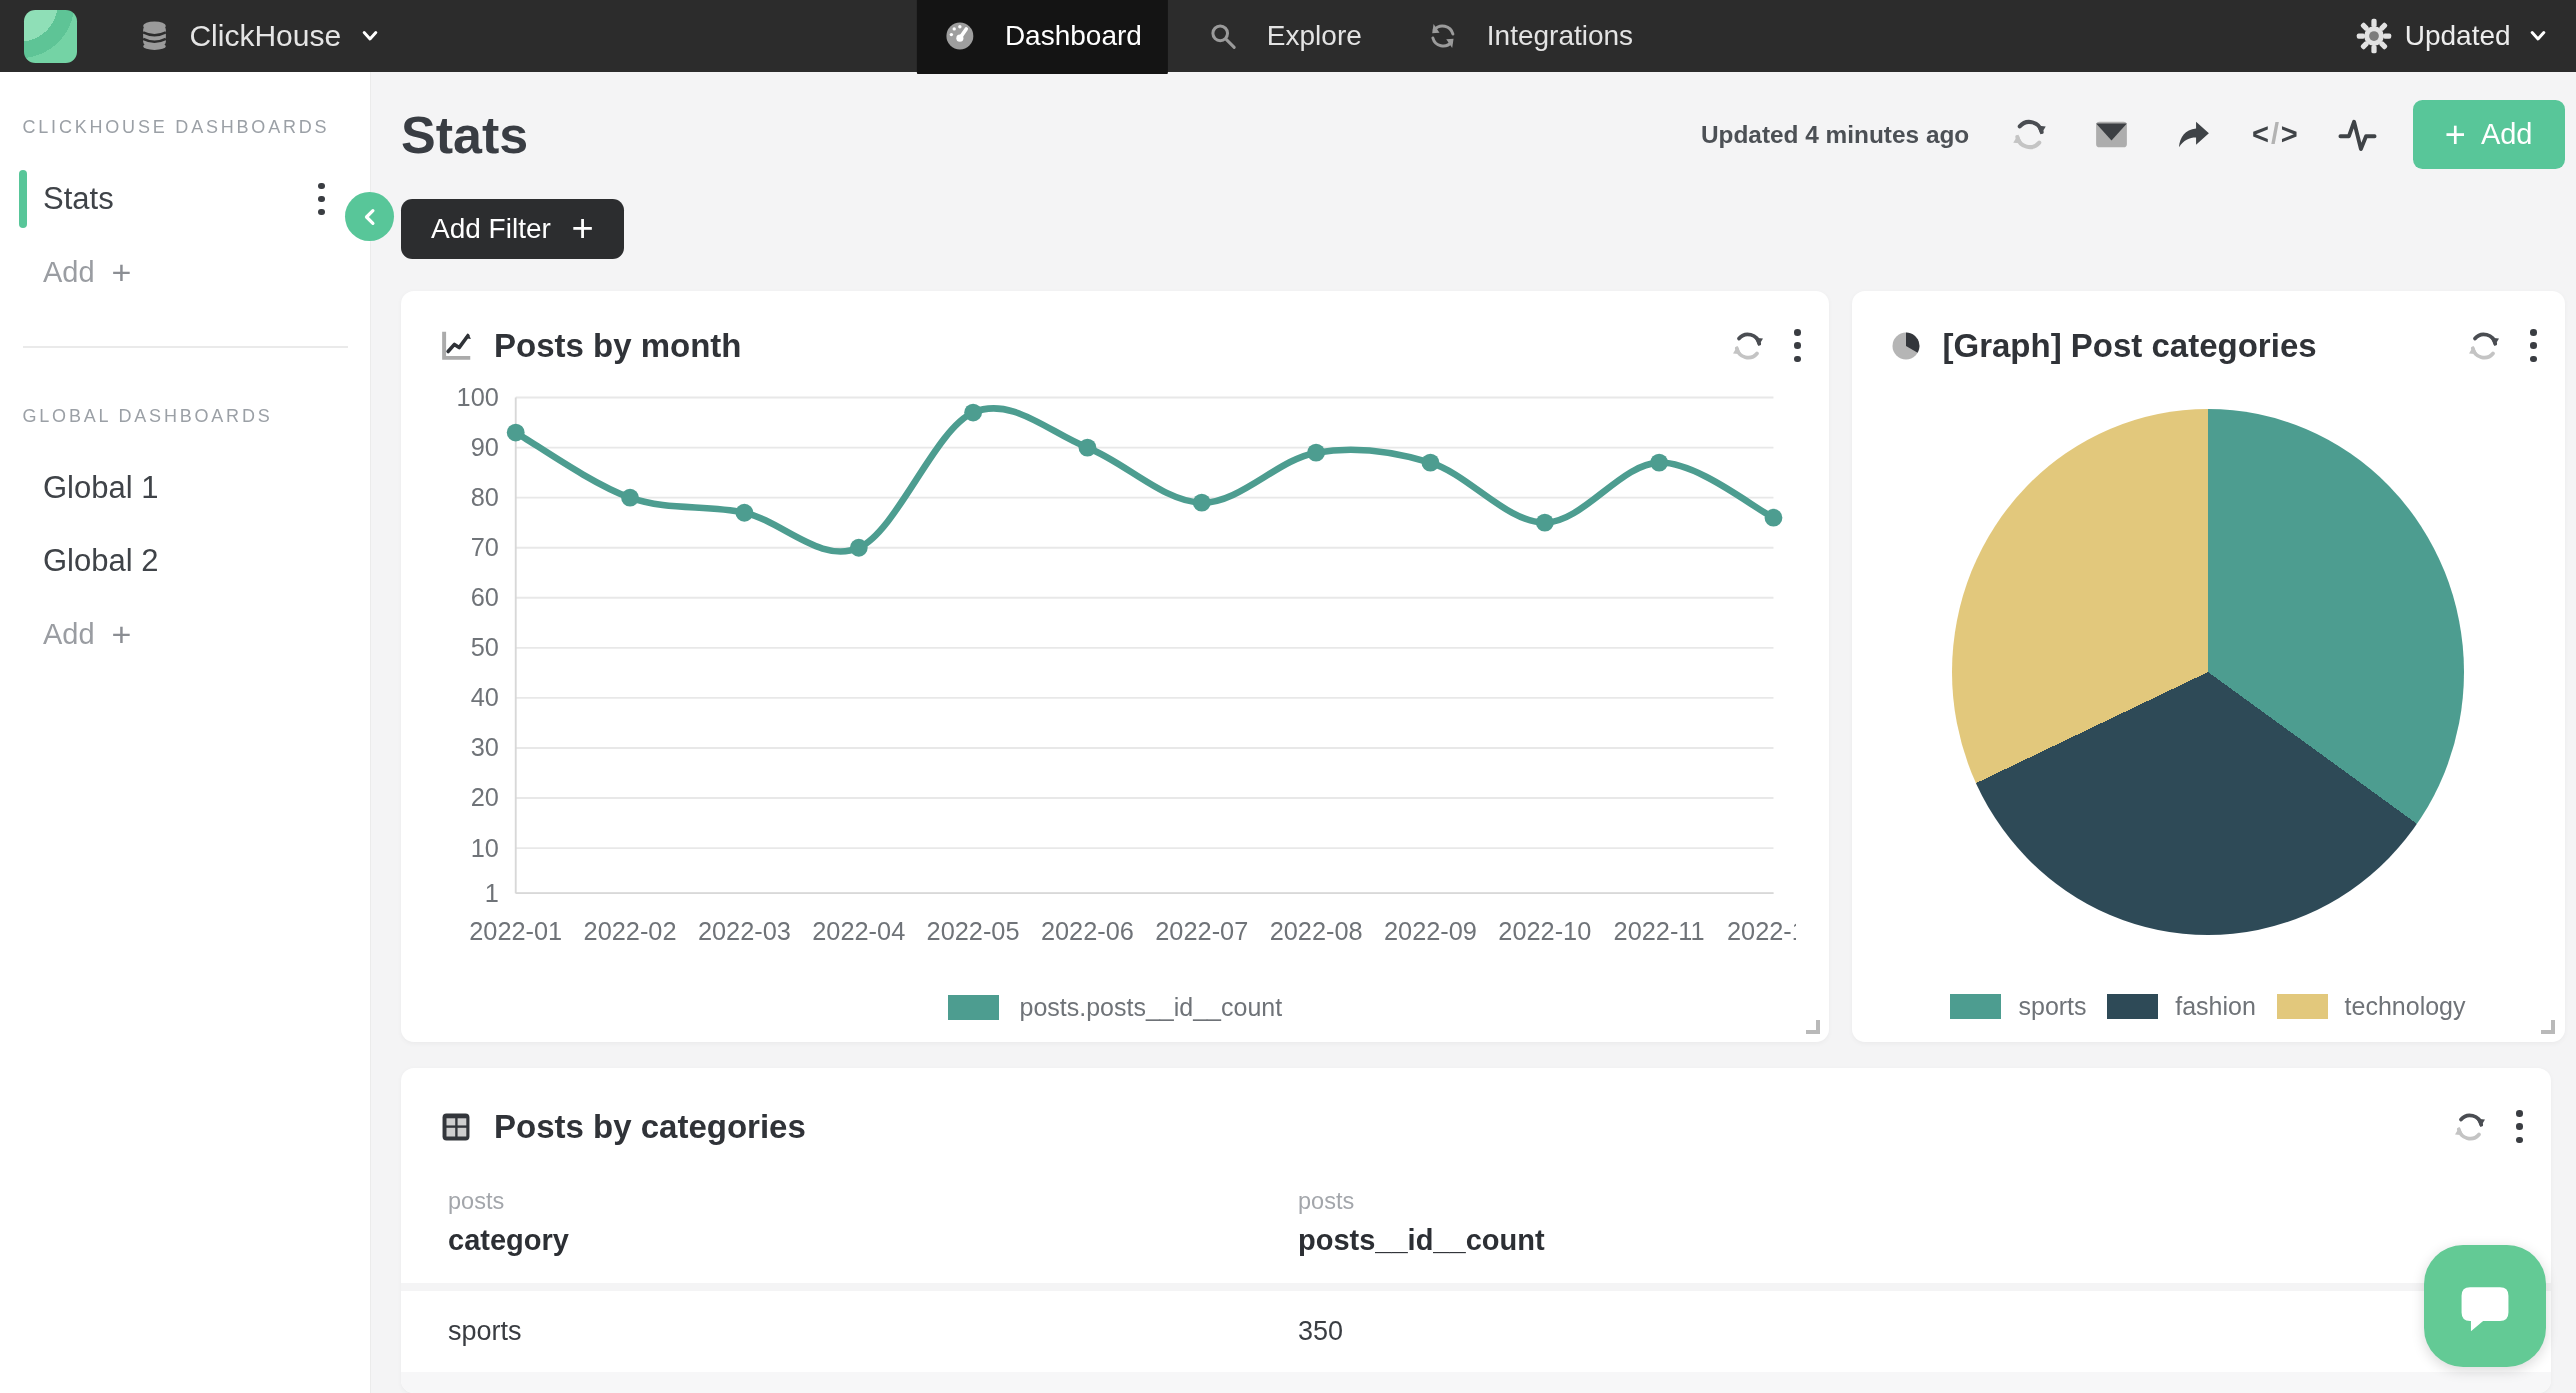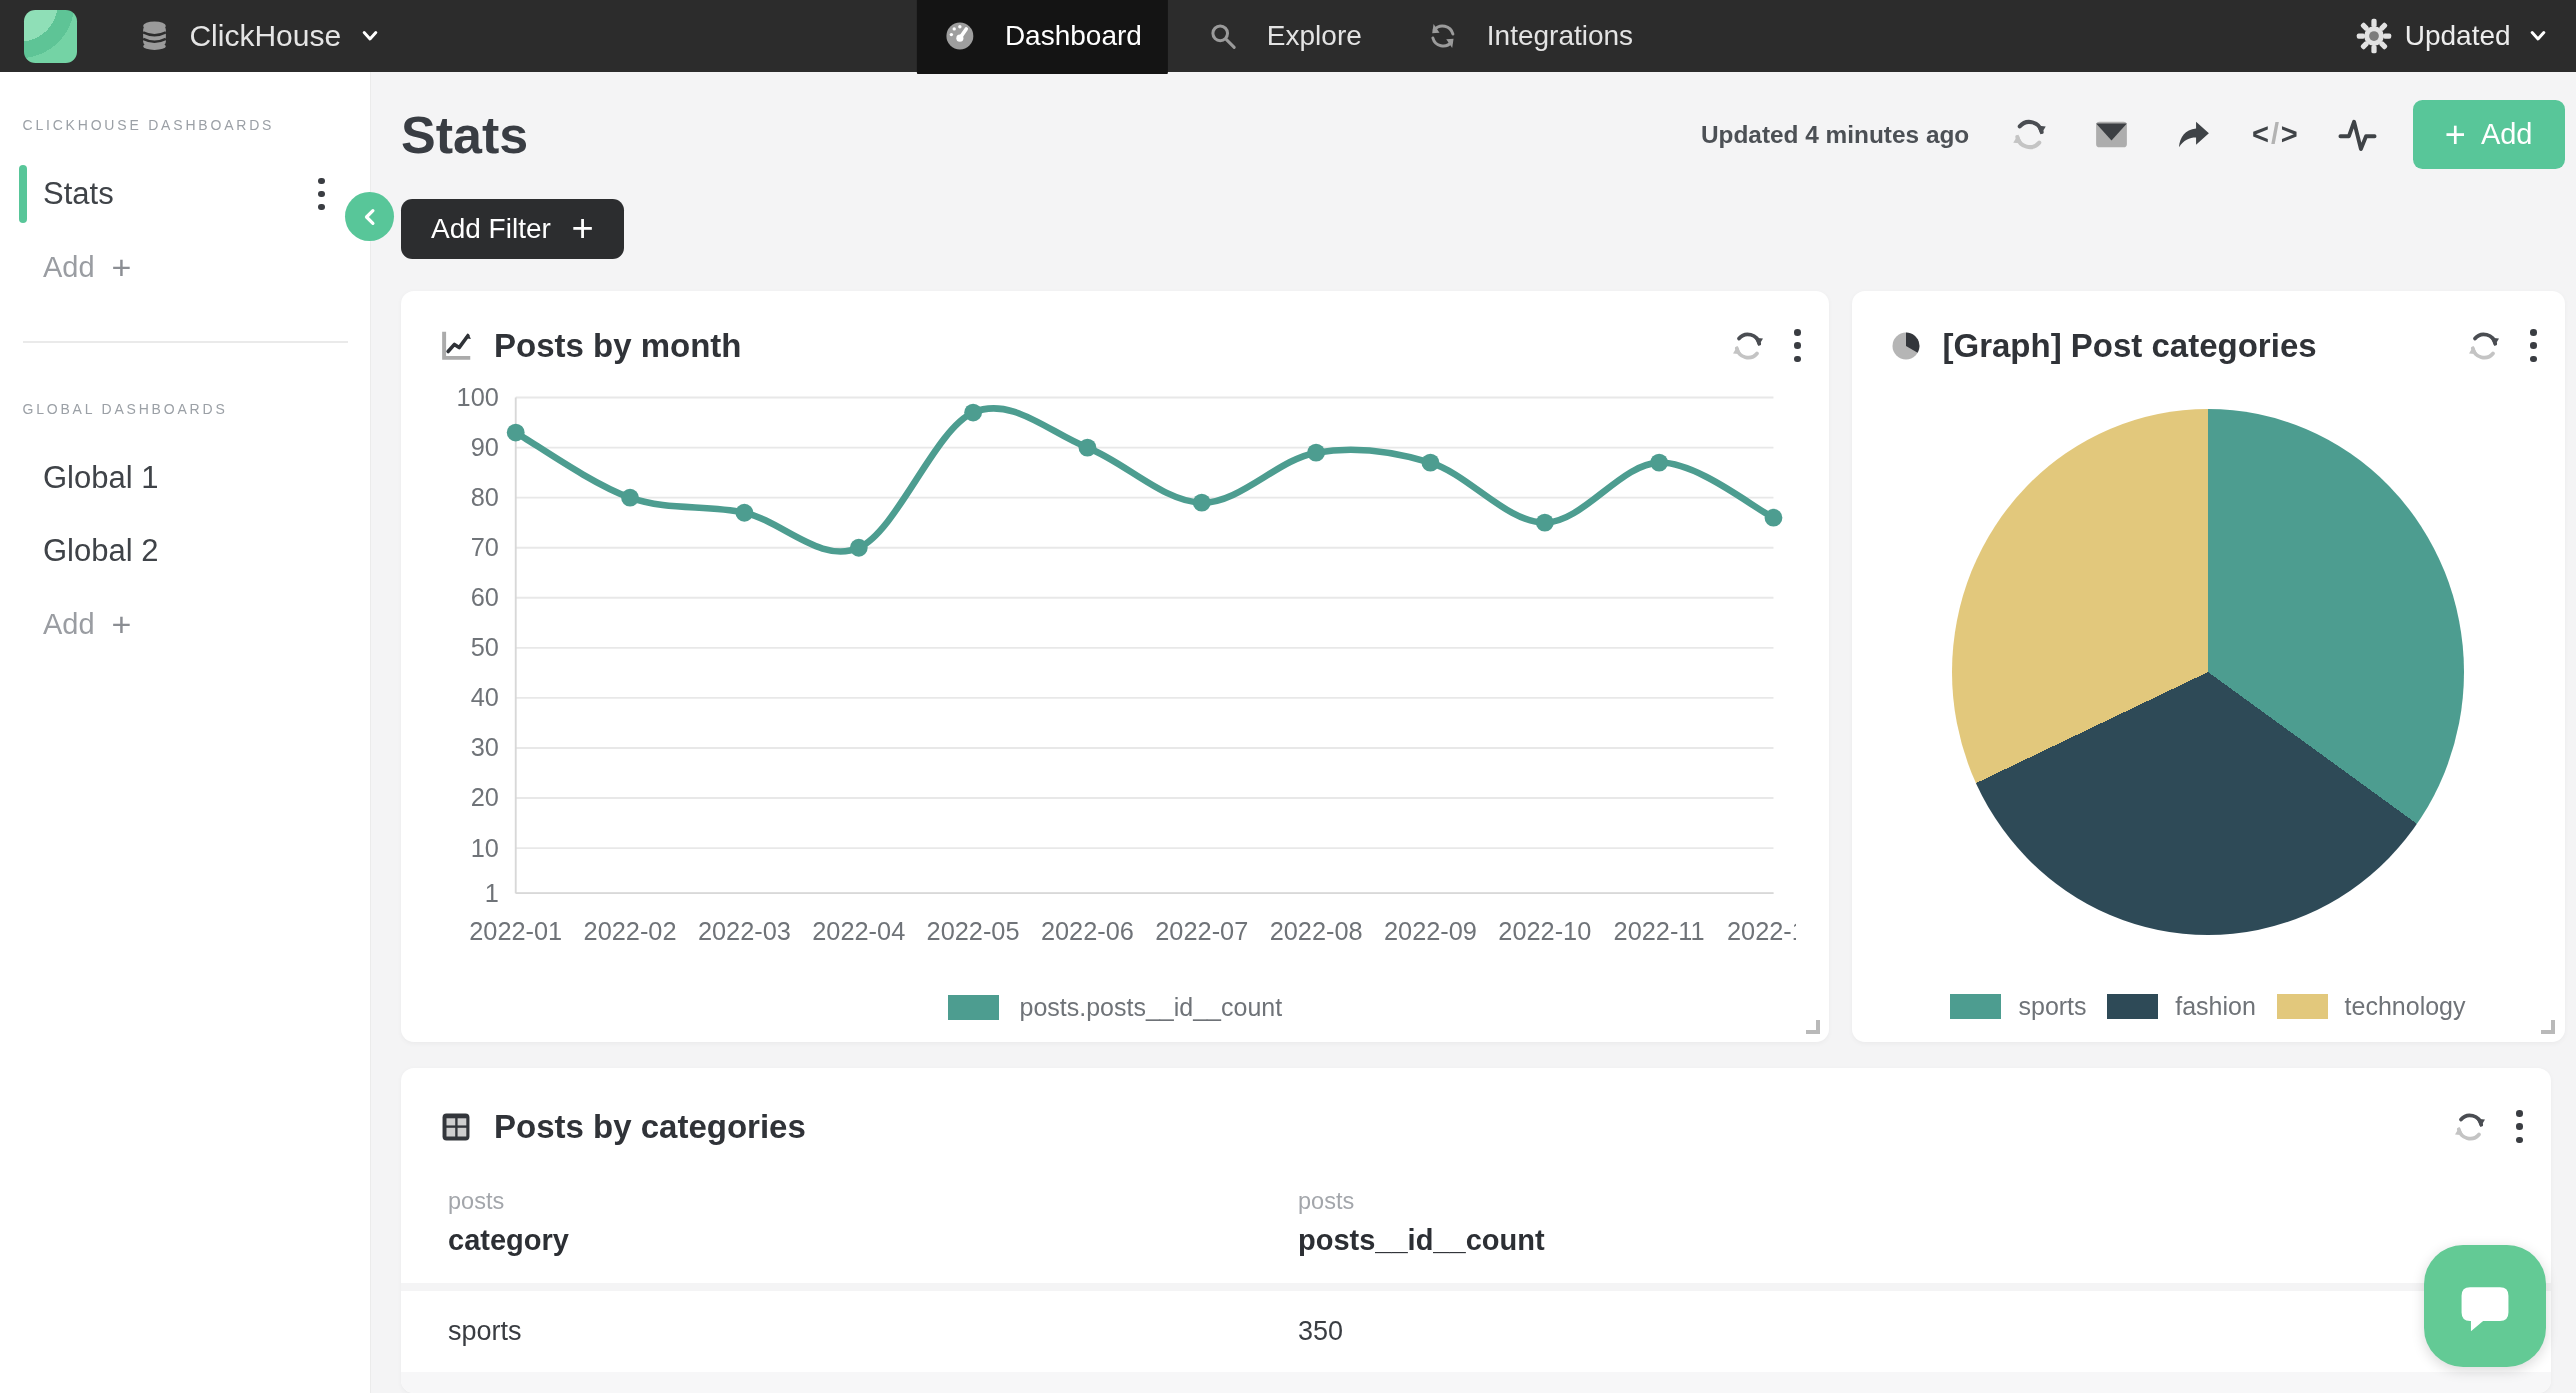--- a/index.html
+++ b/index.html
@@ -22,21 +22,21 @@
     color:#ececec; font-size:28px; cursor:pointer; }
   .chev { display:inline-block; }
 
   
   .app { display:flex; height:1321px; }
   .sidebar { width:371px; background:#fff; border-right:1.9px solid #ebebeb;
     padding-top:45px; position:relative; flex-shrink:0; }
   .collapse-btn { position:absolute; top:120px; right:-24.4px; width:49px; height:49px;
     border-radius:50%; background:#58c699; display:flex; align-items:center;
     justify-content:center; cursor:pointer; z-index:5; }
-  .section-label { color:#9ba0a6; font-size:14px; letter-spacing:2.8px; margin:0 0 0 22.5px; }
+  .section-label { color:#9ba0a6; font-size:18px; letter-spacing:2.8px; margin:0 0 0 22.5px; }
   .side-item { display:flex; align-items:center; margin-top:28px; height:66px; position:relative;
     cursor:pointer; }
   .side-item .active-bar { position:absolute; left:19px; top:3.8px; width:8.4px; height:58px;
     border-radius:4.7px; background:#58c699; }
   .side-item .label { font-size:31px; color:#3f4348; margin-left:43px; }
   .side-item .kebab { margin-left:auto; margin-right:45px; }
   .side-add { display:flex; align-items:center; gap:17px; margin:20.7px 0 0 43px;
     color:#9a9da2; font-size:29px; cursor:pointer; }
   .side-add .plus { font-size:34px; color:#8b8e93; }
   .side-divider { height:1.9px; background:#eaeaea; margin:54px 22.5px 0 22.5px; }

